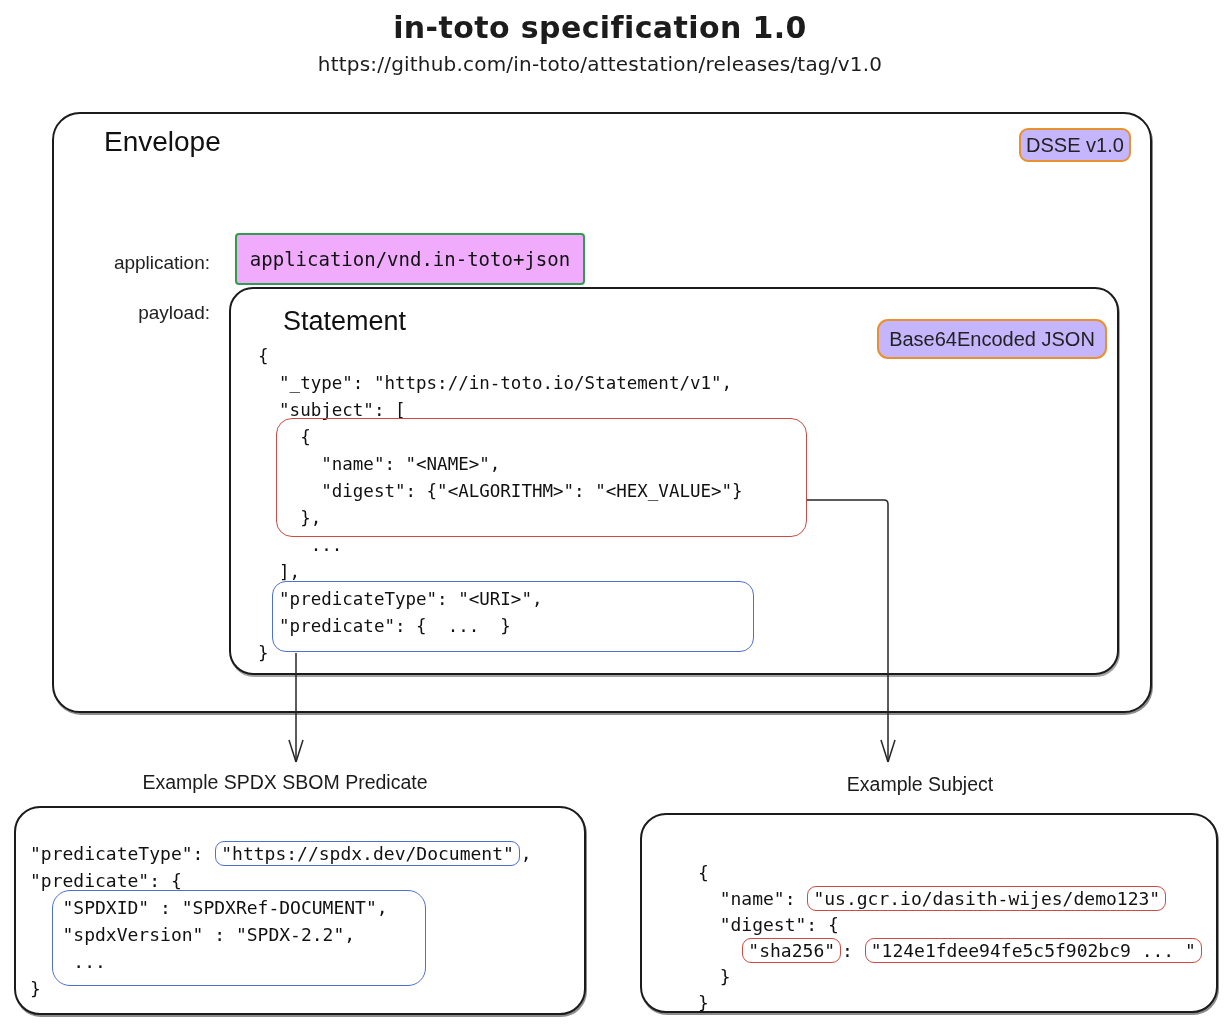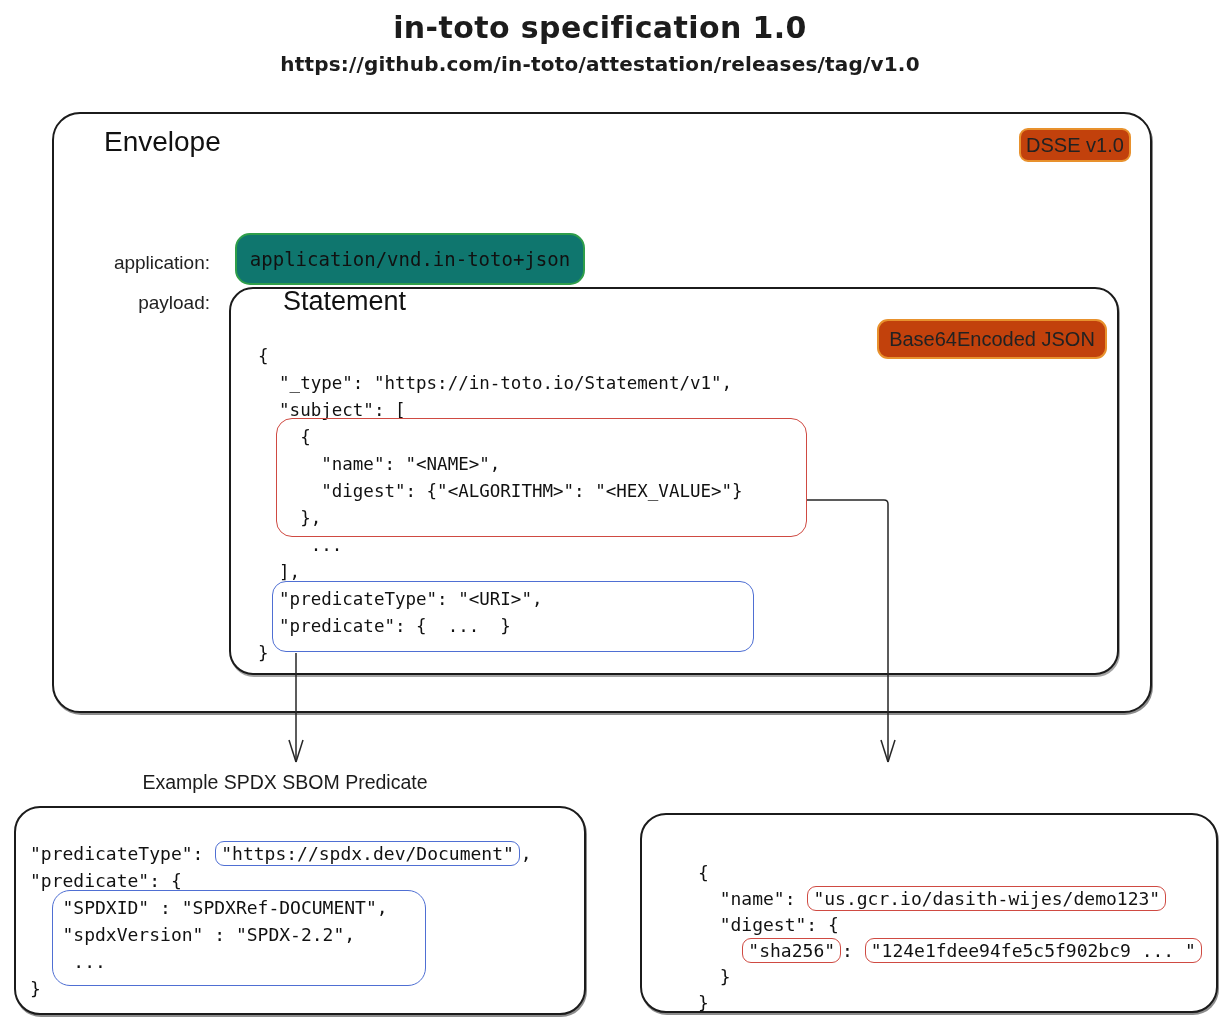--- a/index.html
+++ b/index.html
@@ -19,56 +19,56 @@
   
   .title {
     left: 0; top: 10; width: 1200px; text-align: center;
     font-family: "DejaVu Sans", sans-serif;
     font-size: 30px; font-weight: 600; letter-spacing: .4px;
     top: 10px;
   }
   .subtitle {
     left: 0; top: 52px; width: 1200px; text-align: center;
     font-family: "DejaVu Sans", sans-serif;
-    font-size: 20px; font-weight: 700; letter-spacing: .2px;
+    font-size: 20px; font-weight: 400; letter-spacing: .2px;
   }
 
   
   .sketchbox {
     border: 2.5px solid #1b1b1b;
     border-radius: 28px;
     background: #ffffff;
     box-shadow: 1px 2px 0 0 rgba(25,25,25,0.5);
   }
   .envelope { left: 52px; top: 112px; width: 1100px; height: 601px; }
   .statement { left: 229px; top: 287px; width: 890px; height: 388px; border-width: 2px; border-radius: 24px; box-shadow: 1px 2px 0 0 rgba(25,25,25,0.4); }
 
   .box-label { font-size: 28px; font-weight: 400; color: #111; margin-left: 34px; }
   .envelope-label { left: 70px; top: 126px; }
-  .statement-label { left: 249px; top: 286px; font-size: 27px; }
+  .statement-label { left: 249px; top: 306px; font-size: 27px; }
 
   .badge {
     border: 2.5px solid #e8912d;
     border-radius: 9px;
-    background: #c2410c;
+    background: #c4b5fd;
     font-size: 20px; color: #222;
     display: flex; align-items: center; justify-content: center;
     white-space: nowrap;
   }
   .dsse-badge  { left: 1019px; top: 128px; width: 112px; height: 34px; }
   .b64-badge   { left: 877px;  top: 299px; width: 230px; height: 40px; border-radius: 11px; margin-top: 20px; }
 
   
   .field-label { font-size: 19px; color: #222; width: 152px; text-align: right; }
   .pt-label { left: 58px; top: 252px; }
-  .pl-label { left: 58px; top: 292px; }
+  .pl-label { left: 58px; top: 302px; }
 
   .pt-value-box {
     left: 235px; top: 233px; width: 350px; height: 52px;
-    border: 2px solid #2e9e4a; border-radius: 15px; background: #0f766e;
+    border: 2px solid #2e9e4a; border-radius: 4px; background: #f0abfc;
     display: flex; align-items: center; justify-content: center;
     font-family: "DejaVu Sans Mono", monospace; font-size: 19px; color: #111;
   }
 
   
   .code { font-family: "DejaVu Sans Mono", monospace; color: #111; }
   .code div { white-space: pre; }
   .stmt-code { left: 258px; top: 343px; font-size: 17.5px; }
   .stmt-code div { height: 27px; line-height: 27px; }
 
@@ -166,20 +166,21 @@
   <div class="abs code pred-code">
     <div><span>"predicateType": </span><span class="vbox blue">"https://spdx.dev/Document"</span><span>,</span></div>
     <div>"predicate": {</div>
     <div>   "SPDXID" : "SPDXRef-DOCUMENT",</div>
     <div>   "spdxVersion" : "SPDX-2.2",</div>
     <div>    ...</div>
     <div>}</div>
   </div>
   <div class="hl hl-blue-spdx"></div>
 
+  <div class="abs example-title ex-subj-title">Example Subject</div>
   <div class="abs sketchbox ex-box ex-subj-box"></div>
   <div class="abs code subj-code">
     <div>{</div>
     <div><span>  "name": </span><span class="vbox red">"us.gcr.io/dasith-wijes/demo123"</span></div>
     <div>  "digest": {</div>
     <div><span>    </span><span class="vbox red">"sha256"</span><span>: </span><span class="vbox red">"124e1fdee94fe5c5f902bc9 ... "</span></div>
     <div>  }</div>
     <div>}</div>
   </div>
 

